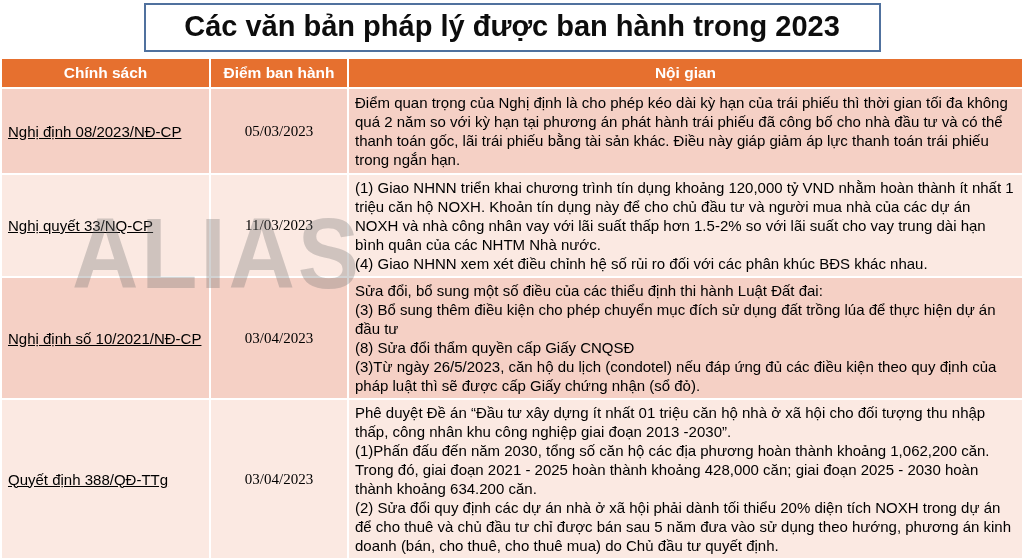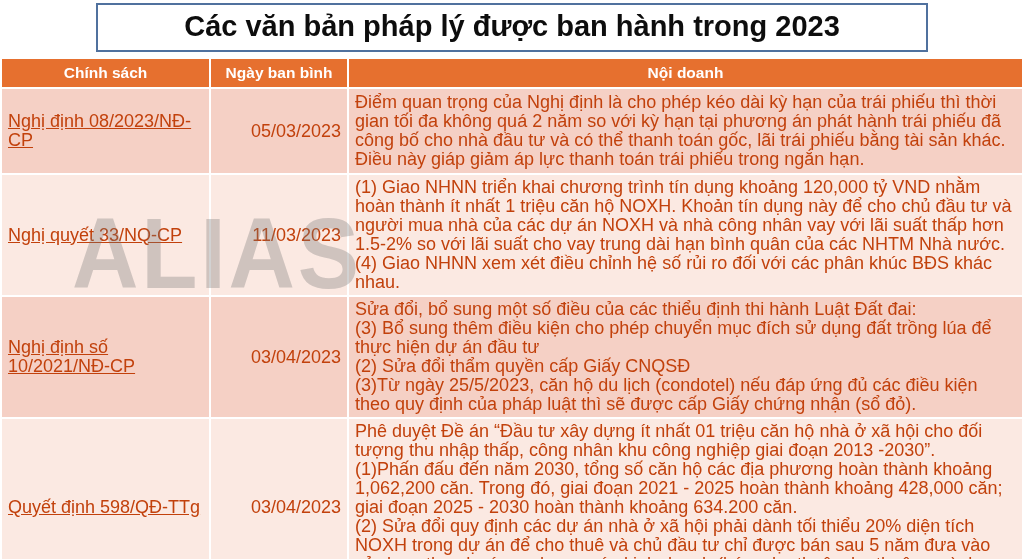--- a/index.html
+++ b/index.html
@@ -12,21 +12,21 @@
     font-family: "Liberation Sans", sans-serif;
   }
   .slide {
     position: relative;
     width: 1024px;
     height: 559px;
     overflow: hidden;
   }
   .title-box {
     box-sizing: border-box;
-    width: 832px;
+    width: 737px;
     margin: 3px auto 0 auto;
     border: 2px solid #50719E;
     background: #ffffff;
     text-align: center;
     font-size: 29px;
     font-weight: bold;
     color: #0d0d0d;
     padding: 5px 0 7px 0;
     letter-spacing: 0px;
   }
@@ -44,29 +44,29 @@
     background: #E6702F;
     color: #ffffff;
     font-weight: bold;
     font-size: 15.5px;
     height: 28px;
     text-align: center;
     padding: 0 12px;
   }
   table.legal-table td {
     vertical-align: middle;
-    font-size: 18px;
+    font-size: 15px;
     line-height: 19px;
-    color: #c2410c;
+    color: #000000;
     padding: 3px 6px;
   }
   tr.dark td  { background: #F5D0C5; }
   tr.light td { background: #FBE9E2; margin-left: 32px; }
   td.col-policy { padding-left: 8px; text-decoration: underline; }
-  td.col-date { text-align: right; font-size: 15px; }
+  td.col-date { text-align: center; font-size: 15px; font-family: Liberation Serif, serif; }
   td.col-content div { margin: 0; }
   .watermark {
     position: absolute;
     left: 72px;
     top: 203px;
     font-size: 100px;
     font-weight: bold;
     color: rgba(115, 115, 115, 0.32);
     transform: scaleX(0.92);
     transform-origin: left center;
@@ -86,22 +86,22 @@
 
   <table class="legal-table">
     <colgroup>
       <col class="c1">
         <col class="c2">
         <col class="c3">
     </colgroup>
     <thead>
       <tr>
         <th>Chính sách</th>
-        <th>Ngày ban bình</th>
-        <th>Nội doanh</th>
+        <th>Điểm ban hành</th>
+        <th>Nội gian</th>
       </tr>
     </thead>
     <tbody>
         <tr class="dark" style="height: 84px;">
           <td class="col-policy">
             <div>Nghị định 08/2023/NĐ-CP</div>
           </td>
           <td class="col-date">05/03/2023</td>
           <td class="col-content">
             <div>Điểm quan trọng của Nghị định là cho phép kéo dài kỳ hạn của trái phiếu thì thời gian tối đa không quá 2 năm so với kỳ hạn tại phương án phát hành trái phiếu đã công bố cho nhà đầu tư và có thể thanh toán gốc, lãi trái phiếu bằng tài sản khác. Điều này giáp giảm áp lực thanh toán trái phiếu trong ngắn hạn.</div>
@@ -118,27 +118,27 @@
           </td>
         </tr>
         <tr class="dark" style="height: 97px;">
           <td class="col-policy">
             <div>Nghị định số 10/2021/NĐ-CP</div>
           </td>
           <td class="col-date">03/04/2023</td>
           <td class="col-content">
             <div>Sửa đổi, bổ sung một số điều của các thiểu định thi hành Luật Đất đai:</div>
             <div>(3) Bổ sung thêm điều kiện cho phép chuyển mục đích sử dụng đất trồng lúa để thực hiện dự án đầu tư</div>
-            <div>(2) Sửa đổi thẩm quyền cấp Giấy CNQSĐ</div>
-            <div>(3)Từ ngày 25/5/2023, căn hộ du lịch (condotel) nếu đáp ứng đủ các điều kiện theo quy định của pháp luật thì sẽ được cấp Giấy chứng nhận (sổ đỏ).</div>
+            <div>(8) Sửa đổi thẩm quyền cấp Giấy CNQSĐ</div>
+            <div>(3)Từ ngày 26/5/2023, căn hộ du lịch (condotel) nếu đáp ứng đủ các điều kiện theo quy định của pháp luật thì sẽ được cấp Giấy chứng nhận (sổ đỏ).</div>
           </td>
         </tr>
         <tr class="light" style="height: 144px;">
           <td class="col-policy">
-            <div>Quyết định 598/QĐ-TTg</div>
+            <div>Quyết định 388/QĐ-TTg</div>
           </td>
           <td class="col-date">03/04/2023</td>
           <td class="col-content">
             <div>Phê duyệt Đề án “Đầu tư xây dựng ít nhất 01 triệu căn hộ nhà ở xã hội cho đối tượng thu nhập thấp, công nhân khu công nghiệp giai đoạn 2013 -2030”.</div>
             <div>(1)Phấn đấu đến năm 2030, tổng số căn hộ các địa phương hoàn thành khoảng 1,062,200 căn. Trong đó, giai đoạn 2021 - 2025 hoàn thành khoảng 428,000 căn; giai đoạn 2025 - 2030 hoàn thành khoảng 634.200 căn.</div>
             <div>(2) Sửa đổi quy định các dự án nhà ở xã hội phải dành tối thiểu 20% diện tích NOXH trong dự án để cho thuê và chủ đầu tư chỉ được bán sau 5 năm đưa vào sử dụng theo hướng, phương án kinh doanh (bán, cho thuê, cho thuê mua) do Chủ đầu tư quyết định.</div>
           </td>
         </tr>
       </tbody>
   </table>

